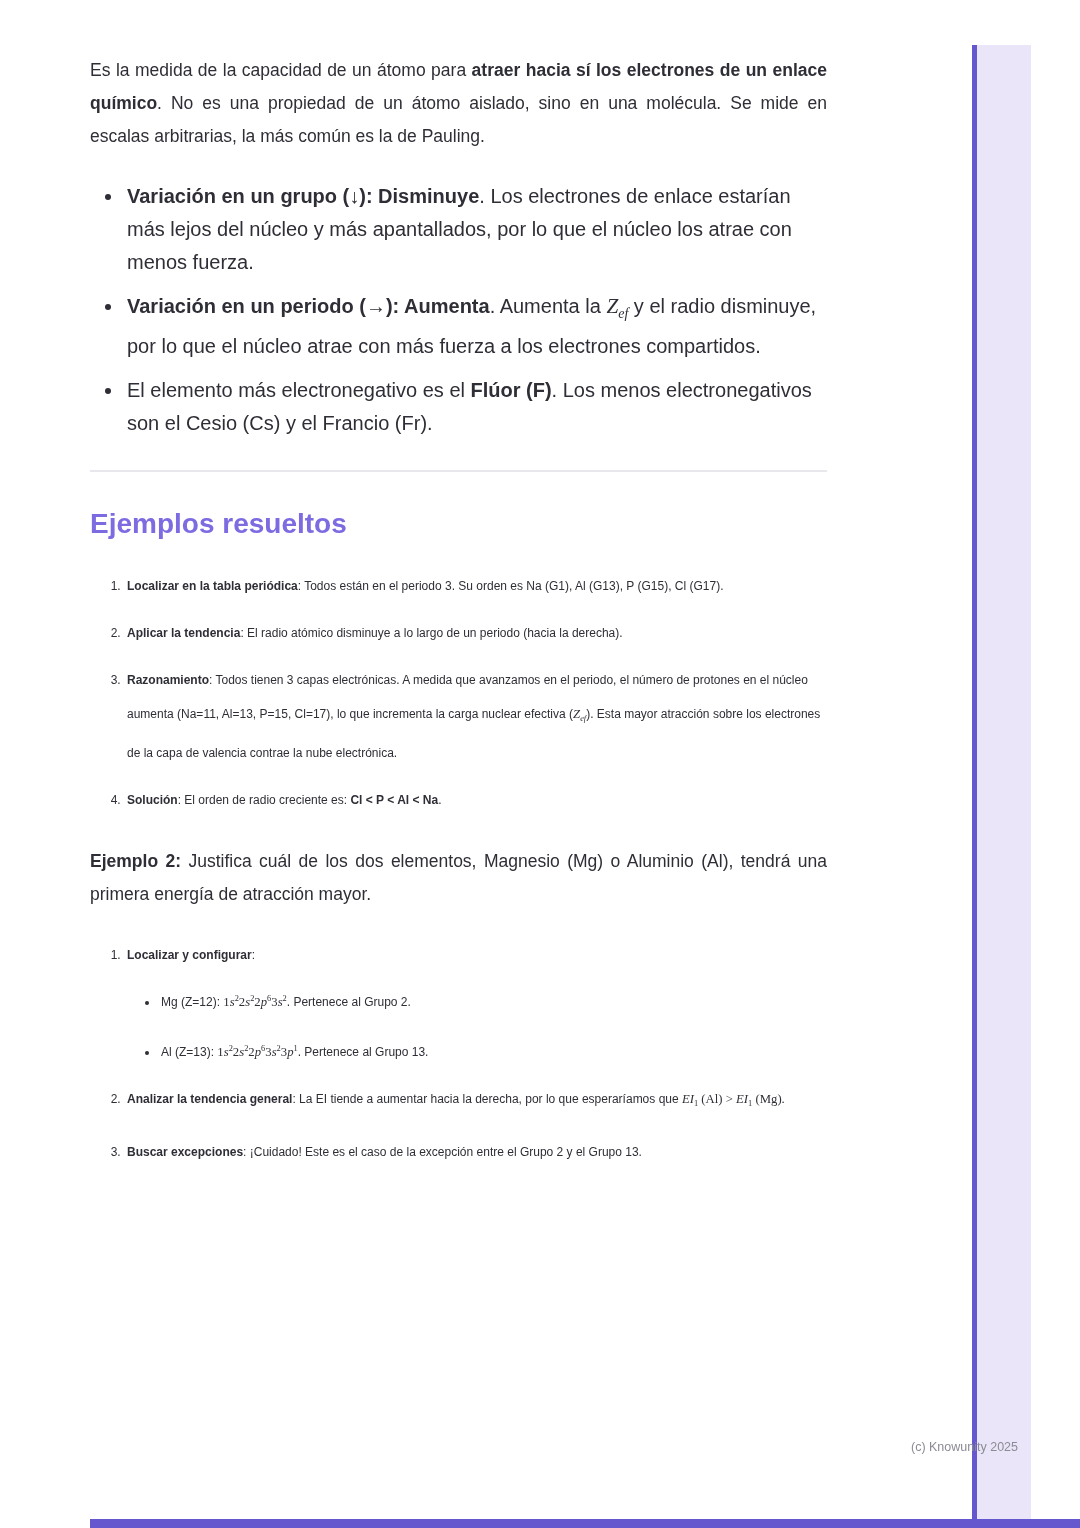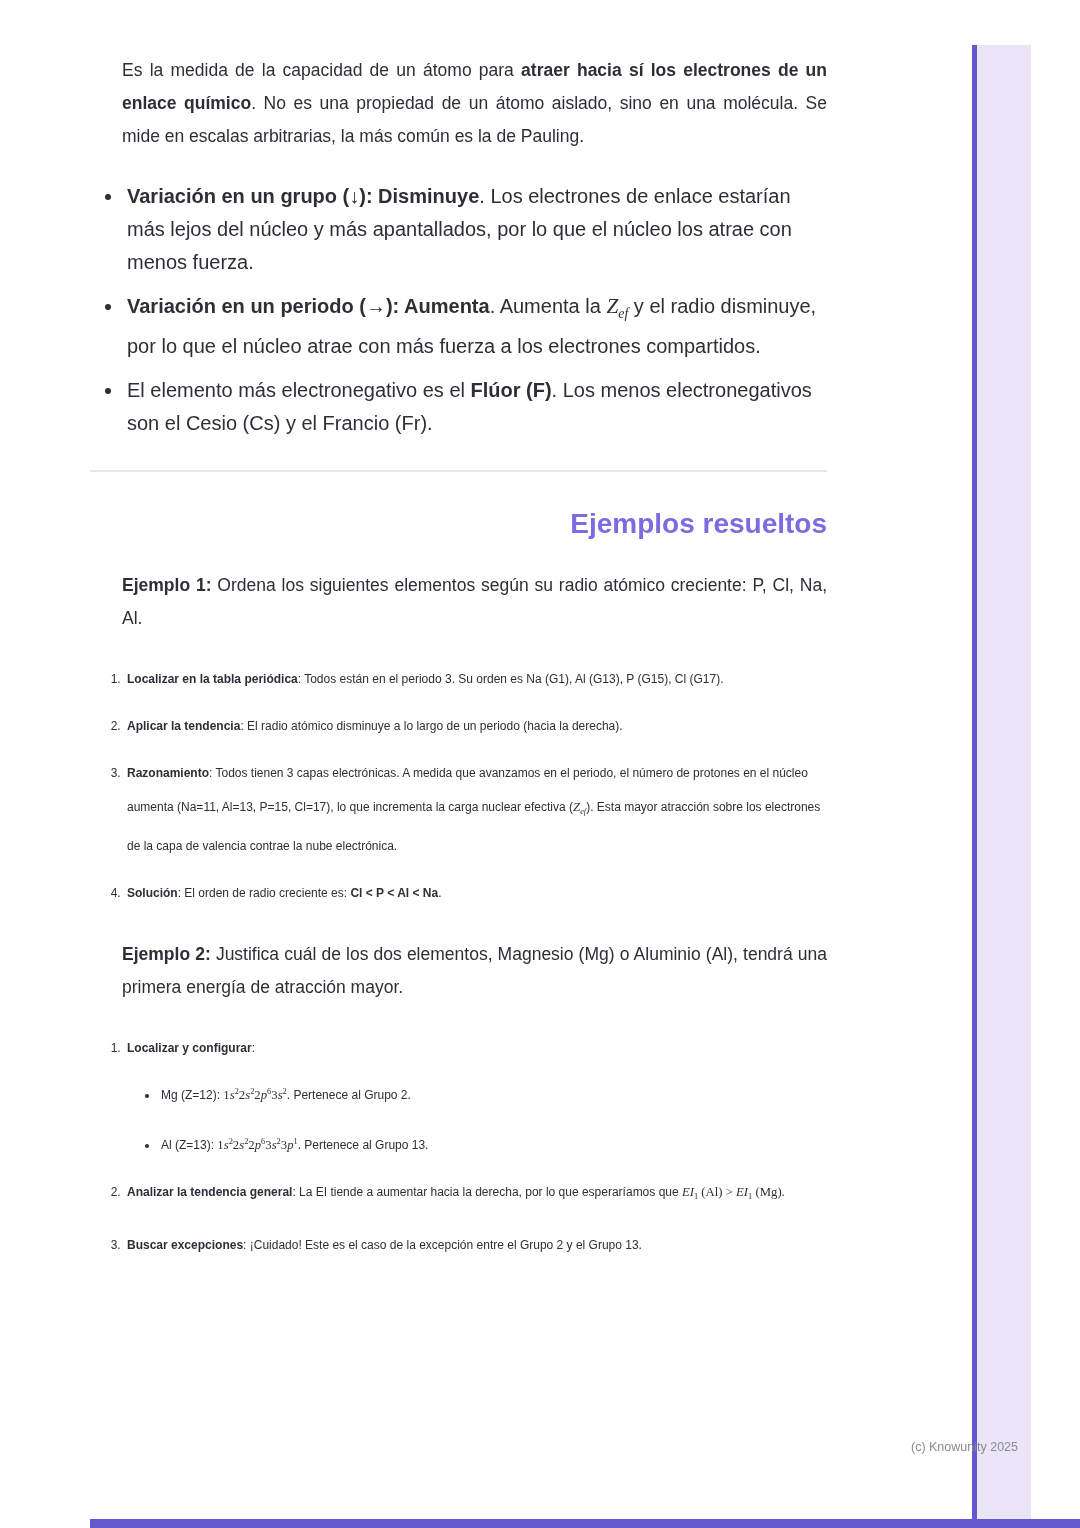--- a/index.html
+++ b/index.html
@@ -26,21 +26,20 @@
   .sec-title{
     color:var(--accent);
     font-size:20px;
     font-weight:700;
     margin-bottom:30px;
   }
   .para{
     font-size:17.5px;
     line-height:33px;
     text-align:justify;
-    margin-left:32px;
   }
   ul.bullets{
     margin:27px 0 0 0;
     padding-left:34px;
     list-style:disc;
   }
   ul.bullets>li{
     font-size:20px;
     line-height:33px;
     margin-bottom:11px;
@@ -49,21 +48,20 @@
   .divider{
     border:none;
     border-top:2px solid var(--divider);
     margin:30px 0 0 0;
   }
   .main-title{
     color:var(--accent);
     font-size:28px;
     font-weight:700;
     margin:36px 0 29px 0;
-    text-align:right;
   }
   ol.steps{
     margin:27px 0 28px 0;
     padding-left:34px;
   }
   ol.steps>li{
     font-size:12px;
     line-height:34px;
     margin-bottom:13px;
     padding-left:3px;
@@ -115,21 +113,20 @@
     <ul class="bullets">
       <li><span class="b">Variación en un grupo (↓): Disminuye</span><span>. Los electrones de enlace estarían más lejos del núcleo y más apantallados, por lo que el núcleo los atrae con menos fuerza.</span></li>
       <li><span class="b">Variación en un periodo (→): Aumenta</span><span>. Aumenta la </span><span class="i m">Z</span><sub class="i m">ef</sub><span> y el radio disminuye, por lo que el núcleo atrae con más fuerza a los electrones compartidos.</span></li>
       <li><span>El elemento más electronegativo es el </span><span class="b">Flúor (F)</span><span>. Los menos electronegativos son el Cesio (Cs) y el Francio (Fr).</span></li>
     </ul>
 
     <hr class="divider">
 
     <h2 class="main-title">Ejemplos resueltos</h2>
 
-    <p class="para"><span class="b">Ejemplo 1:</span><span> Ordena los siguientes elementos según su radio atómico creciente: P, Cl, Na, Al.</span></p>
 
     <ol class="steps">
       <li><span class="b">Localizar en la tabla periódica</span><span>: Todos están en el periodo 3. Su orden es Na (G1), Al (G13), P (G15), Cl (G17).</span></li>
       <li><span class="b">Aplicar la tendencia</span><span>: El radio atómico disminuye a lo largo de un periodo (hacia la derecha).</span></li>
       <li><span class="b">Razonamiento</span><span>: Todos tienen 3 capas electrónicas. A medida que avanzamos en el periodo, el número de protones en el núcleo aumenta (Na=11, Al=13, P=15, Cl=17), lo que incrementa la carga nuclear efectiva (</span><span class="i m">Z</span><sub class="i m">ef</sub><span>). Esta mayor atracción sobre los electrones de la capa de valencia contrae la nube electrónica.</span></li>
       <li><span class="b">Solución</span><span>: El orden de radio creciente es: </span><span class="b">Cl &lt; P &lt; Al &lt; Na</span><span>.</span></li>
     </ol>
 
     <p class="para"><span class="b">Ejemplo 2:</span><span> Justifica cuál de los dos elementos, Magnesio (Mg) o Aluminio (Al), tendrá una primera energía de atracción mayor.</span></p>
 

